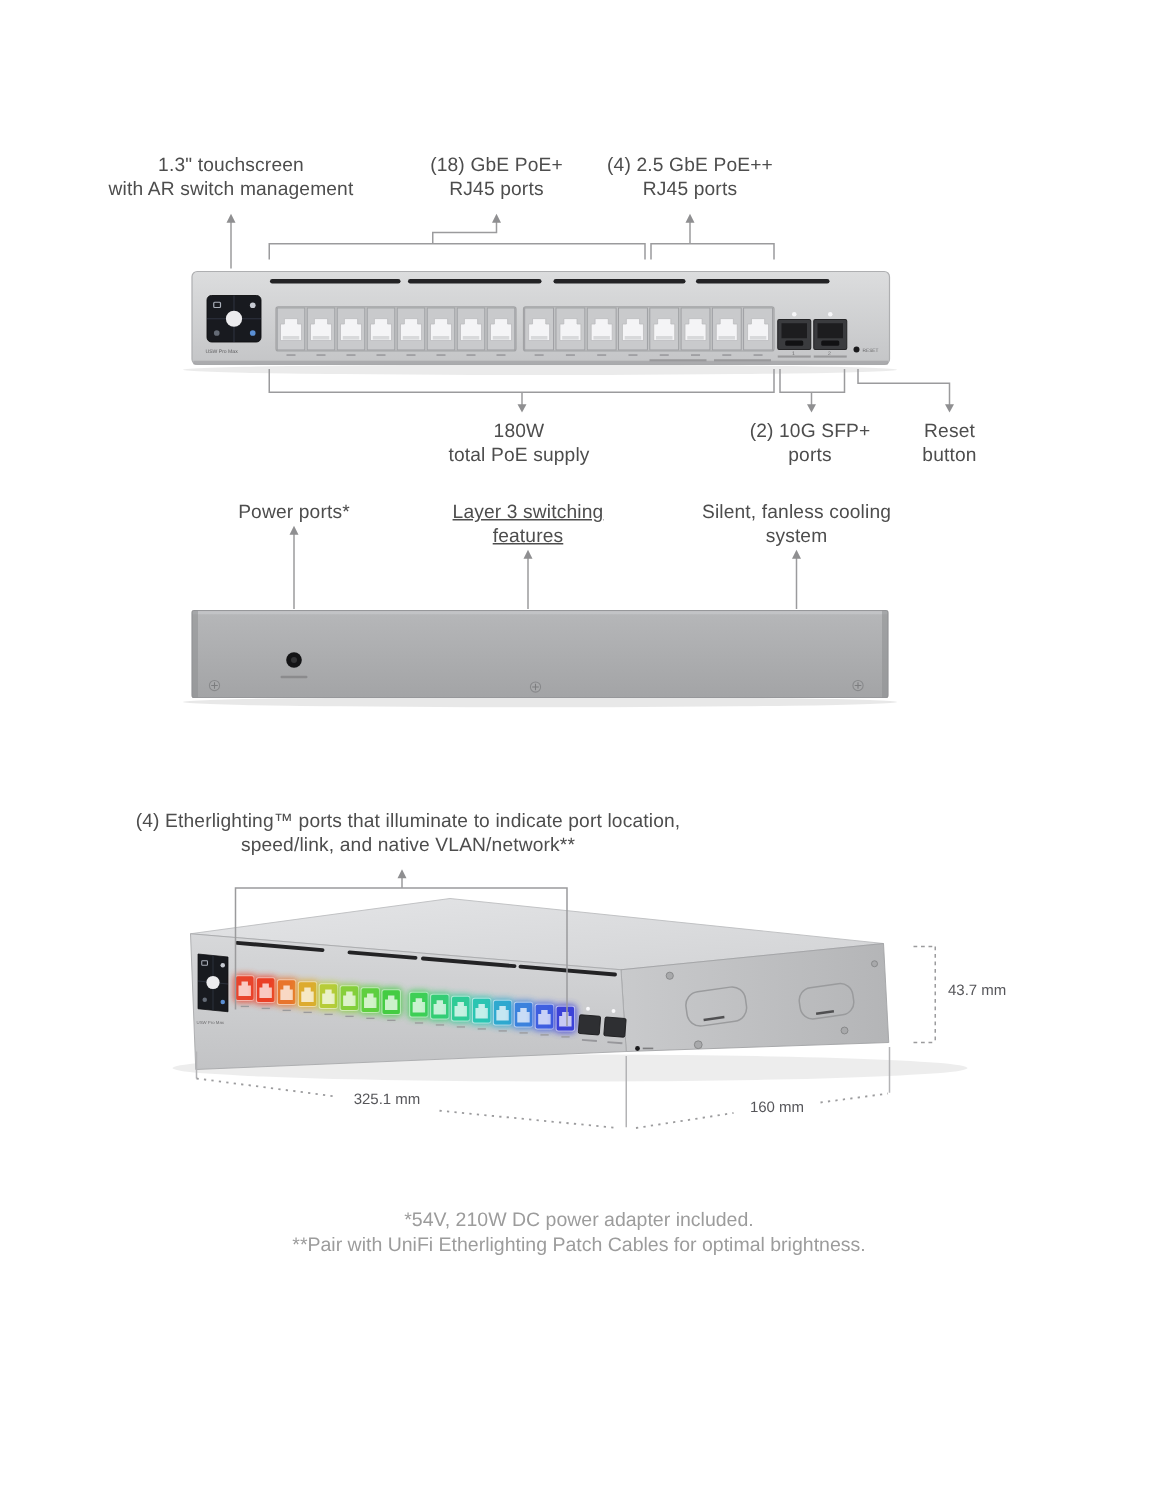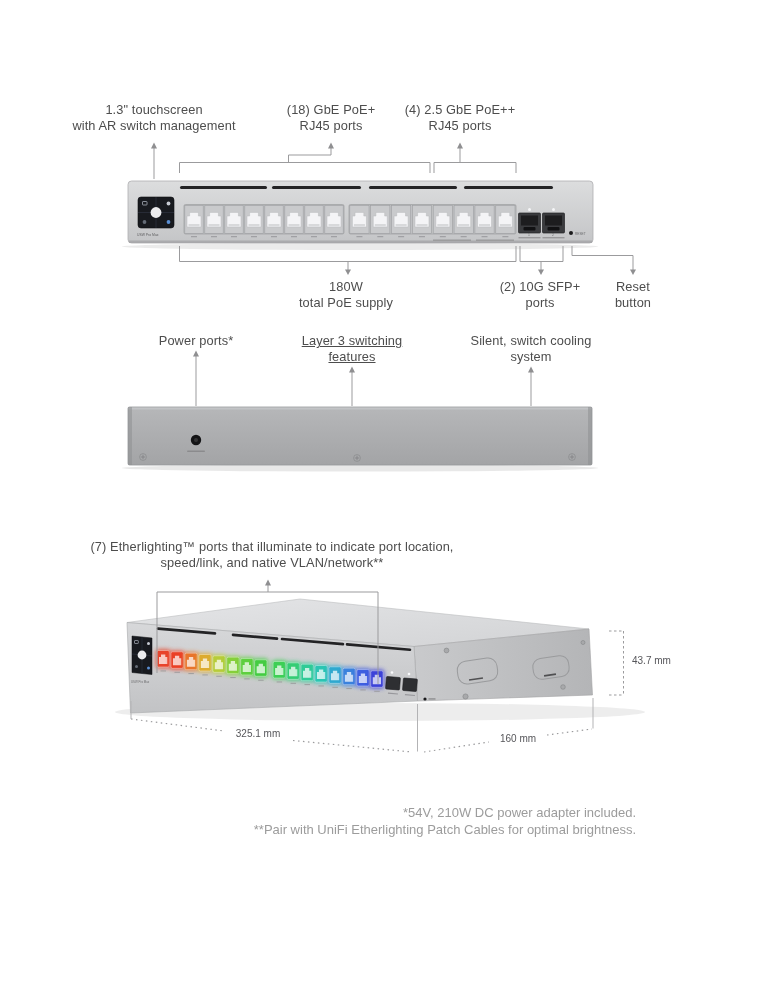--- a/index.html
+++ b/index.html
@@ -2,21 +2,21 @@
 <html><head>
 <meta charset="utf-8">
 <style>
   html,body{margin:0;padding:0;background:#ffffff;}
   .page{position:relative;width:771px;height:1000px;background:#ffffff;overflow:hidden;
         font-family:"Liberation Sans",sans-serif;}
   svg.art{position:absolute;left:0;top:0;}
   .lbl{position:absolute;font-size:12.8px;line-height:15.6px;color:#4d4d4d;
        text-align:center;white-space:pre-line;letter-spacing:.1px;}
   .dim{position:absolute;font-size:10px;color:#56565a;text-align:center;white-space:pre;}
-  .fn{position:absolute;font-size:13px;line-height:16.5px;color:#9c9c9c;text-align:right;white-space:pre-line;}
+  .fn{position:absolute;font-size:13px;line-height:16.5px;color:#9c9c9c;text-align:center;white-space:pre-line;}
   
   .c-touchscreen{left:54px;top:102px;width:200px;}
   .c-gbe{left:251px;top:102px;width:160px;}
   .c-25gbe{left:380px;top:102px;width:160px;}
   .c-poe{left:266px;top:279px;width:160px;}
   .c-sfp{left:480px;top:279px;width:120px;}
   .c-reset{left:593px;top:279px;width:80px;}
   .c-power{left:116px;top:333px;width:160px;}
   .c-layer3{left:272px;top:333px;width:160px;text-decoration:underline;}
   .c-cooling{left:441px;top:333px;width:180px;}
@@ -378,23 +378,23 @@
 RJ45 ports</div>
 <div class="lbl c-poe">180W
 total PoE supply</div>
 <div class="lbl c-sfp">(2) 10G SFP+
 ports</div>
 <div class="lbl c-reset">Reset
 button</div>
 <div class="lbl c-power">Power ports*</div>
 <div class="lbl c-layer3">Layer 3 switching
 features</div>
-<div class="lbl c-cooling">Silent, switch cooling
+<div class="lbl c-cooling">Silent, fanless cooling
 system</div>
-<div class="lbl c-ether">(7) Etherlighting™ ports that illuminate to indicate port location,
+<div class="lbl c-ether">(4) Etherlighting™ ports that illuminate to indicate port location,
 speed/link, and native VLAN/network**</div>
 <div class="dim d-height">43.7 mm</div>
 <div class="dim d-length">325.1 mm</div>
 <div class="dim d-depth">160 mm</div>
 <div class="fn f-notes">*54V, 210W DC power adapter included.
 **Pair with UniFi Etherlighting Patch Cables for optimal brightness.</div>
 
 </div>
 
 </body></html>

